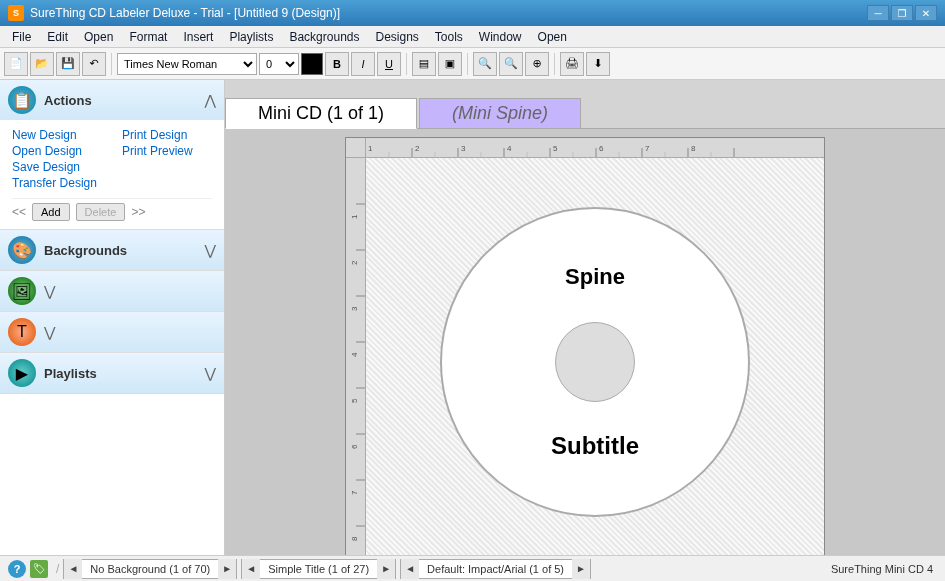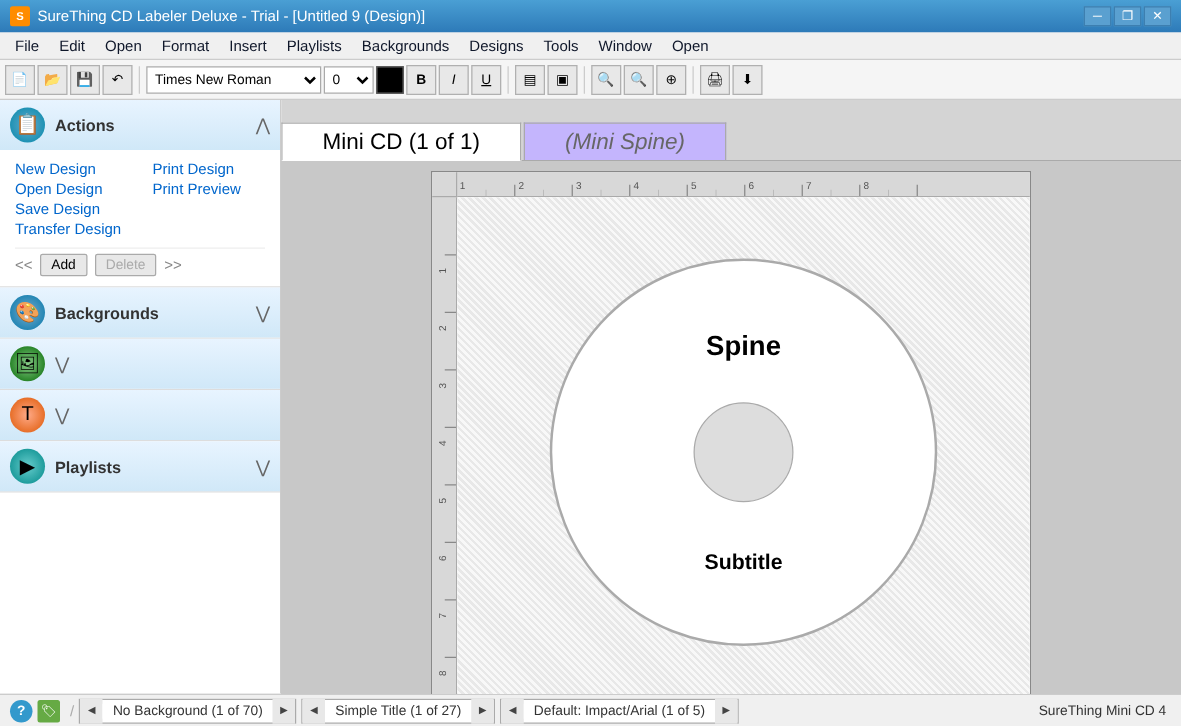--- a/index.html
+++ b/index.html
@@ -225,21 +225,21 @@
       font-family: Impact, Arial, sans-serif;
       color: #000;
       white-space: nowrap;
     }
 
     .disc-subtitle {
       position: absolute;
       bottom: 18%;
       left: 50%;
       transform: translateX(-50%);
-      font-size: 17px;
+      font-size: 24px;
       font-weight: bold;
       font-family: Impact, Arial, sans-serif;
       color: #000;
       white-space: nowrap;
     }
 
     
     .status-bar {
       background: #f0f0f0;
       border-top: 1px solid #ccc;

